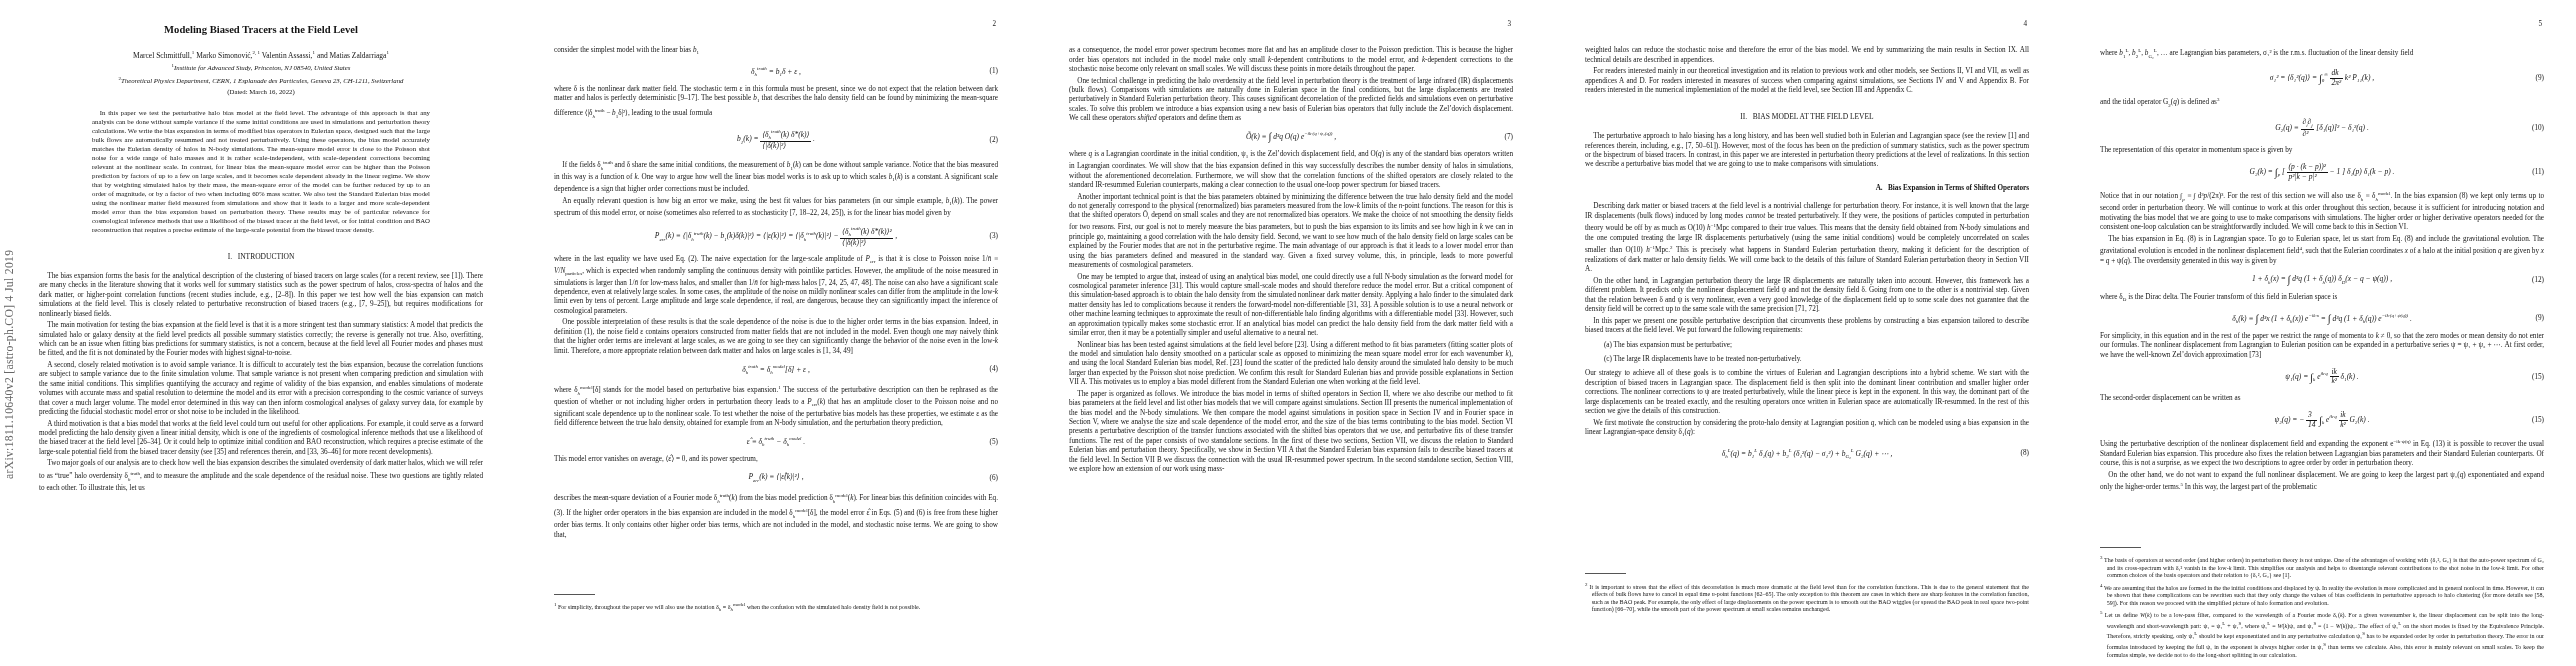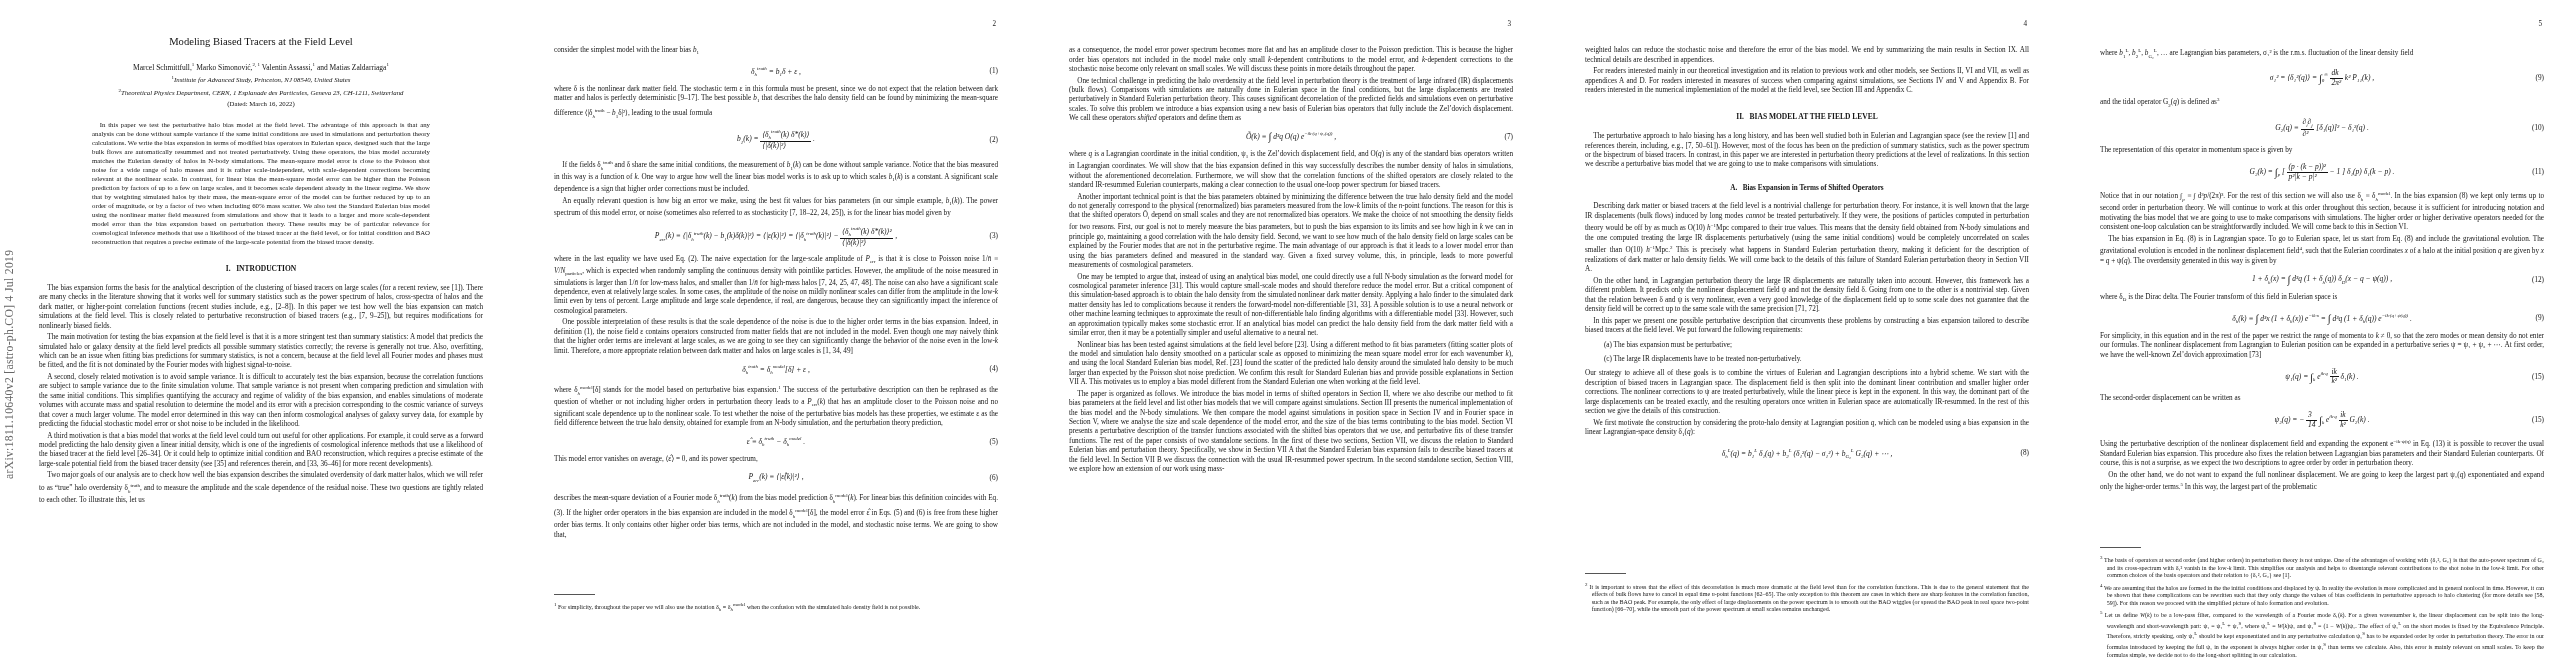--- a/index.html
+++ b/index.html
@@ -2,29 +2,29 @@
 <html style="font-size:9px"><head>
 <meta charset="utf-8">
 <style>
   html,body{margin:0;padding:0;width:2576px;height:667px;overflow:hidden;background:#ffffff;
     font-family:"Liberation Serif","DejaVu Serif",serif;color:#141414;}
   .sheet{position:absolute;top:0;width:515px;height:667px;background:#fff;overflow:hidden;}
   .page-number{position:absolute;top:20px;right:34px;font-size:7.2px;color:#222;}
   .arxiv-stamp{position:absolute;left:3.3px;top:479px;transform:rotate(-90deg);transform-origin:left top;
     white-space:nowrap;font-size:11.7px;color:#666;letter-spacing:0.3px;font-family:"Liberation Serif","DejaVu Serif",serif;}
   .body-col{margin:0 32px 0 39px;}
-  .p1-title{text-align:center;font-weight:normal;font-size:10.6px;padding-top:36px;}
+  .p1-title{text-align:center;font-weight:bold;font-size:10.6px;padding-top:24px;}
   .p1-authors{text-align:center;font-size:7.5px;margin-top:14.5px;}
   .p1-affil{text-align:center;font-size:6.8px;line-height:9.4px;margin-top:1.7px;}
   .p1-date{text-align:center;font-size:6.8px;margin-top:2.2px;}
   .p1-abstract{margin:13.3px 53px 0 53px;text-align:justify;font-size:6.8px;line-height:9px;text-indent:7.8px;}
   .flow{padding-top:1.1px;}
   .cont .flow{padding-top:44px;}
-  .sec-heading{text-align:center;font-weight:bold;font-size:7.5px;margin:16.7px 0 11px 0;}
-  .sub-heading{text-align:center;font-weight:bold;font-size:7.2px;margin:14.5px 0 10px 0;}
+  .sec-heading{text-align:center;font-weight:normal;font-size:7.5px;margin:16.7px 0 11px 0;}
+  .sub-heading{text-align:right;font-weight:bold;font-size:7.2px;margin:14.5px 0 10px 0;}
   .para{text-align:justify;font-size:7.2px;line-height:9.4px;text-indent:8.3px;margin-top:2.2px;}
   .para.noindent{text-indent:0;}
   .item{font-size:7.2px;line-height:9.4px;margin:5px 0 5px 14.5px;padding-left:20px;text-indent:-15.6px;text-align:justify;}
   .eqrow{position:relative;margin:7.8px 0;}
   .eqbody{text-align:center;font-size:7.5px;font-style:italic;padding:0 22px;}
   .eqbody sup,.eqbody sub{font-size:5px;}
   .eqnum{position:absolute;right:0;top:50%;transform:translateY(-50%);font-style:normal;font-size:7.2px;}
   .frac{display:inline-block;vertical-align:middle;text-align:left;line-height:1.15;}
   .frac .num{display:block;padding:0 1.7px;border-bottom:0.6px solid #141414;}
   .frac .den{display:block;padding:0 1.7px;}

